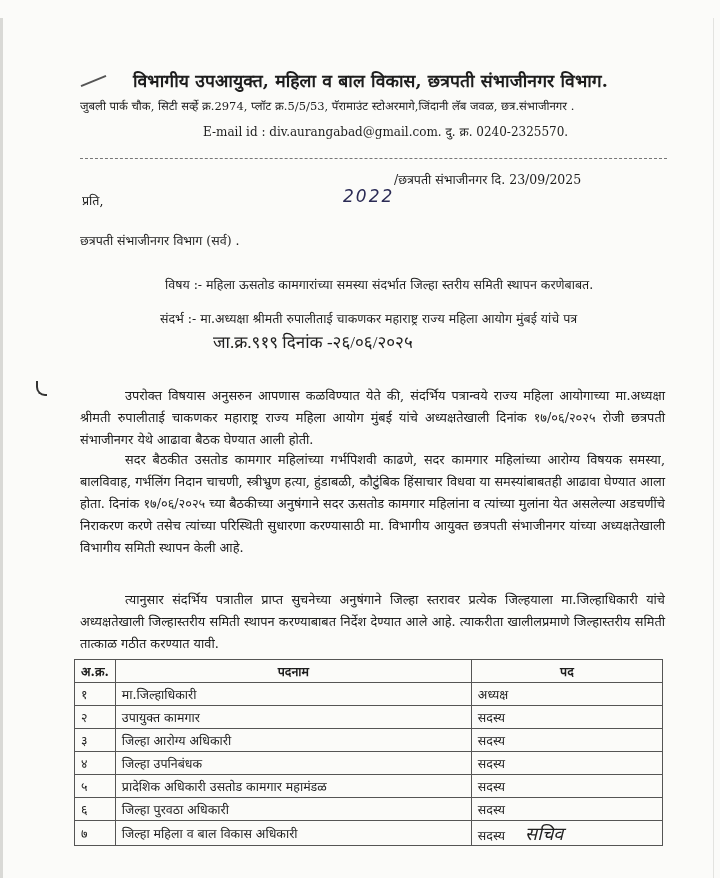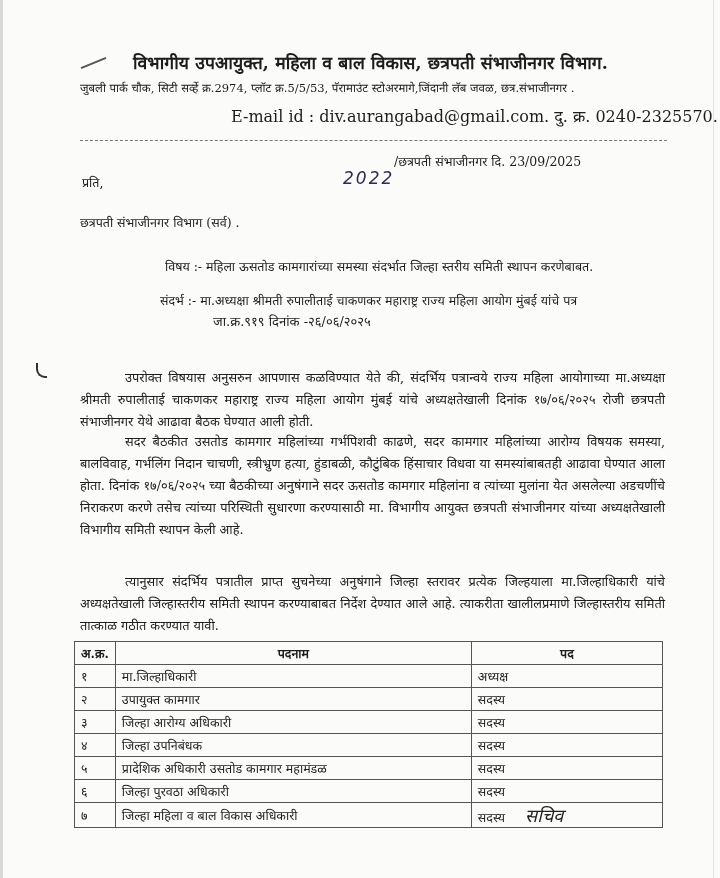--- a/index.html
+++ b/index.html
@@ -2,37 +2,37 @@
 <html><head>
 <meta charset="utf-8">
 <style>
   html, body { margin: 0; padding: 0; }
   body {
     width: 720px; height: 878px; position: relative; overflow: hidden;
     background: #fbfbf9;
     font-family: "DejaVu Serif", "Liberation Serif", serif;
     color: #1d1d1d;
   }
-  .page { position: absolute; left: 0; top: 0; width: 720px; height: 640px; }
+  .page { position: absolute; left: 0; top: 18px; width: 720px; height: 640px; }
   .left-edge { position: absolute; left: 0; top: 0; width: 3px; height: 878px; background: #d9d9d6; }
   .right-edge { position: absolute; right: 6px; top: 0; width: 1px; height: 878px; background: #e3e3e0; }
   .abs { position: absolute; white-space: nowrap; }
   .title { left: 133px; top: 50px; font-size: 17.5px; font-weight: bold; letter-spacing: 0.1px; }
   .addr { left: 80px; top: 80px; font-size: 11.5px; }
-  .contact { left: 203px; top: 105px; font-size: 16px; margin-left: 28px; }
+  .contact { left: 203px; top: 105px; font-size: 12px; }
   .dash-rule { position: absolute; left: 80px; top: 140px; width: 587px; border-top: 1px dashed #777; }
   .ref-no { left: 80px; top: 153px; font-size: 12.5px; }
   .place-date { left: 394px; top: 153px; font-size: 12.5px; }
   .handwritten-no { left: 343px; top: 168px; font-size: 17px; color: #2b2b55; font-family: "DejaVu Sans", sans-serif; letter-spacing: 2px; font-style: italic; }
   .prati { left: 82px; top: 174px; font-size: 12.5px; }
   .addressee1 { left: 80px; top: 194px; font-size: 12.5px; }
   .addressee2 { left: 80px; top: 214px; font-size: 12.5px; }
   .subject { left: 165px; top: 258px; font-size: 12.5px; }
   .reference1 { left: 160px; top: 292px; font-size: 12.5px; }
-  .reference2 { left: 213px; top: 312px; font-size: 13px; }
+  .reference2 { left: 213px; top: 312px; font-size: 17px; font-family: Liberation Serif, serif; }
   .para { position: absolute; left: 80px; width: 585px; font-size: 12.8px; line-height: 22px; text-align: justify; }
   .para p { margin: 0; text-indent: 45px; text-align: justify; text-align-last: left; }
   .p1 { top: 355px; margin-top: 12px; }
   .p2 { top: 431px; }
   .p3 { top: 571px; }
   table.committee {
     position: absolute; left: 74px; top: 641px; width: 589px;
     border-collapse: collapse; font-size: 12.5px;
   }
   table.committee td, table.committee th {

